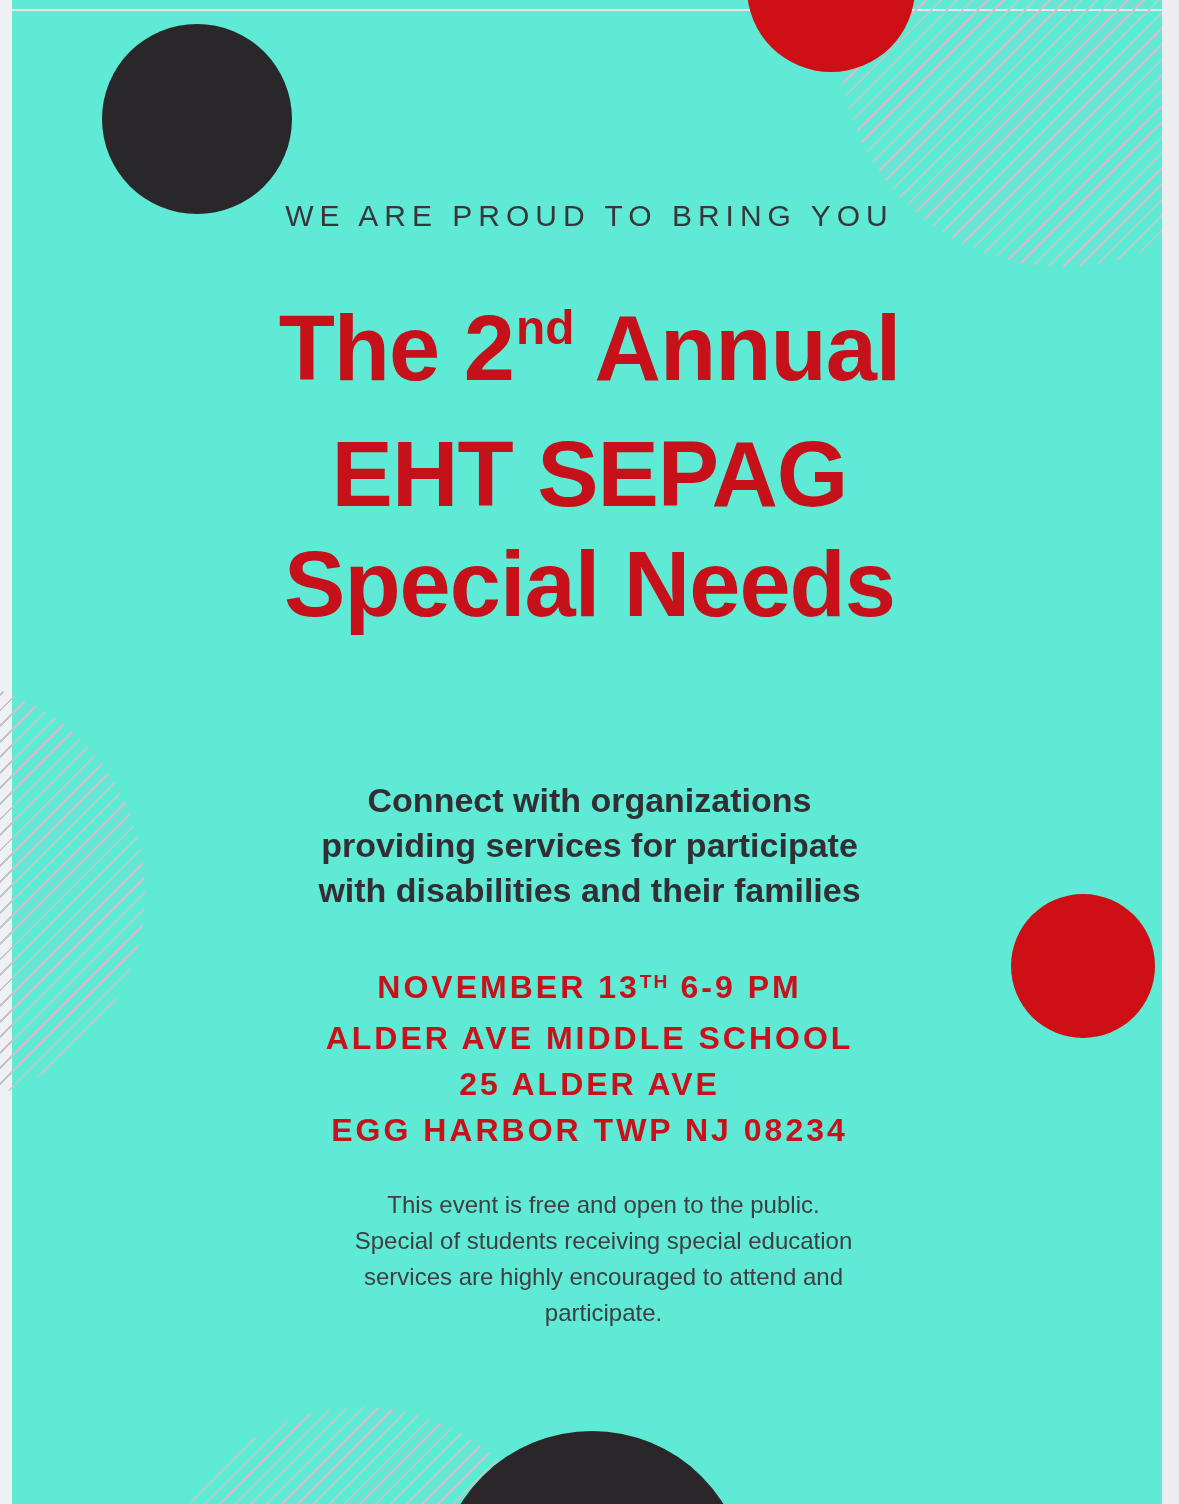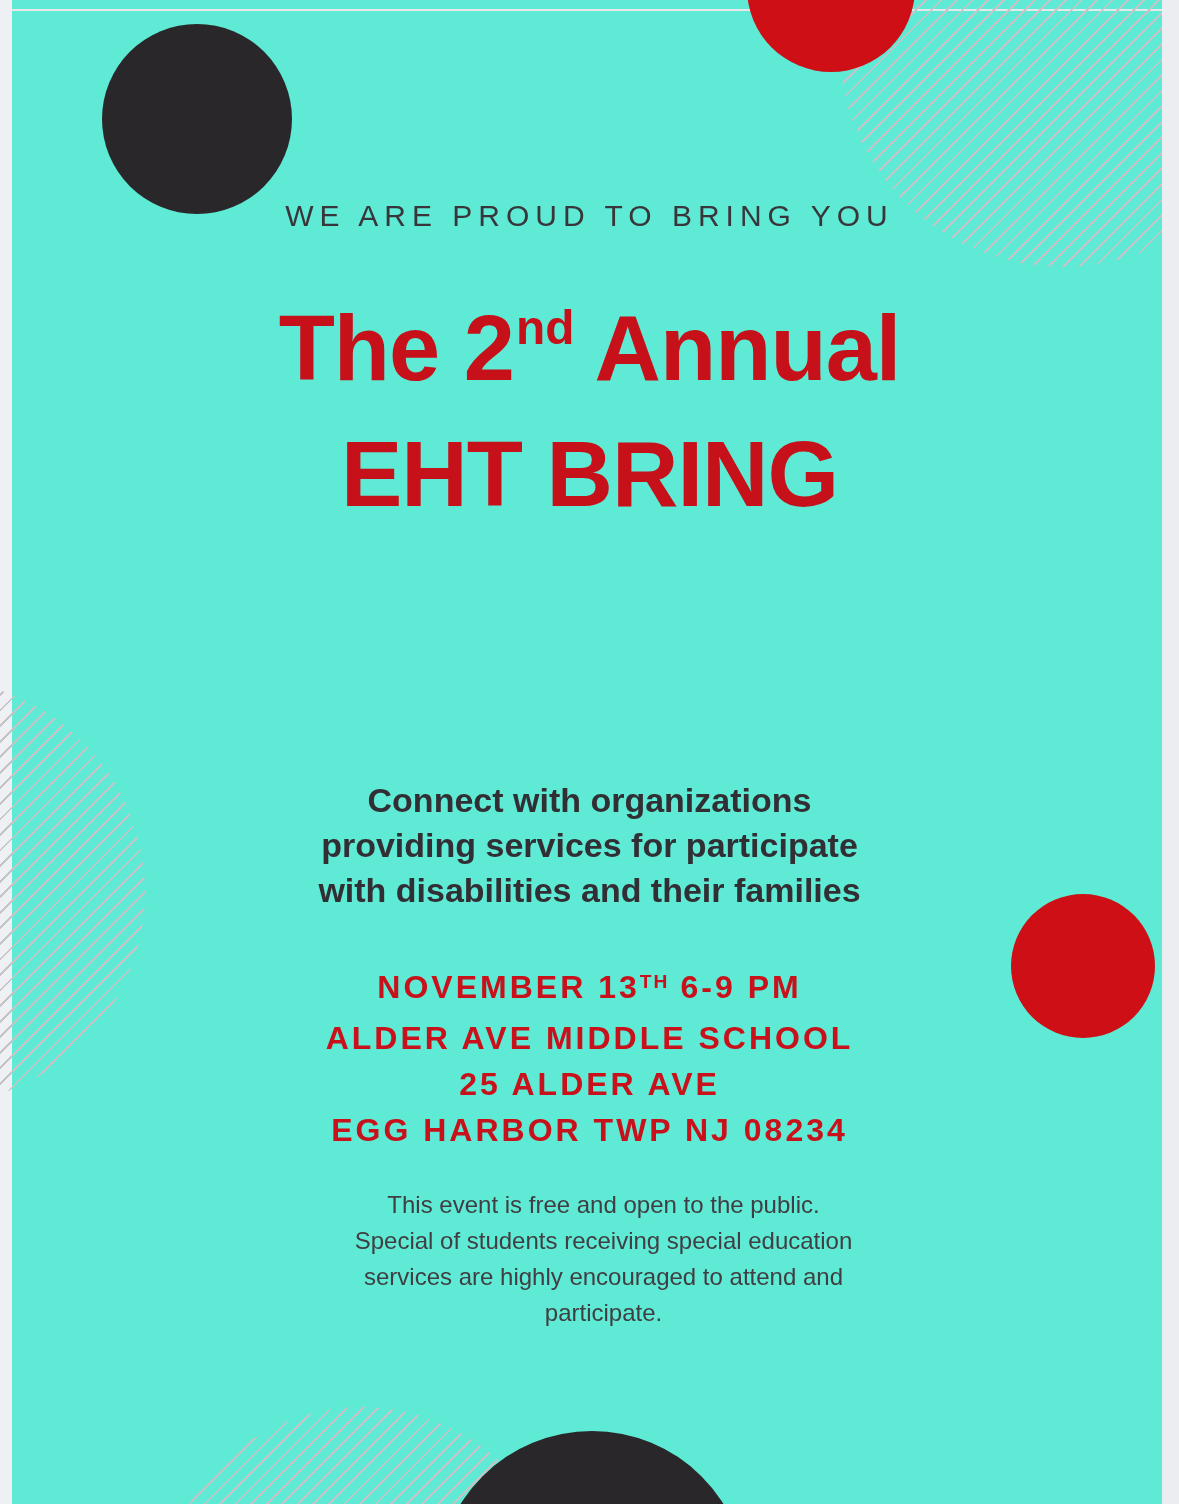--- a/index.html
+++ b/index.html
@@ -117,21 +117,22 @@
   <div class="circle hatch hatch-tr"></div>
   <div class="circle hatch hatch-left"></div>
   <div class="circle red-circle-right"></div>
   <div class="circle hatch hatch-bottom"></div>
   <div class="circle black-circle-bottom"></div>
 
   <div class="textblock kicker">WE ARE PROUD TO BRING YOU</div>
 
   <h1 class="textblock title">
     <span class="title-line"><span>The 2</span><span class="sup-big">nd</span><span class="after-sup">Annual</span></span>
-    <span class="title-line">EHT BRING</span>
+    <span class="title-line">EHT SEPAG</span>
+    <span class="title-line">Special Needs</span>
   </h1>
 
   <div class="textblock intro">
     <div>Connect with organizations</div>
     <div>providing services for participate</div>
     <div>with disabilities and their families</div>
   </div>
 
   <div class="textblock details">
     <div><span>NOVEMBER 13</span><span class="sup-small">TH</span><span class="after-sup-small">6-9 PM</span></div>

